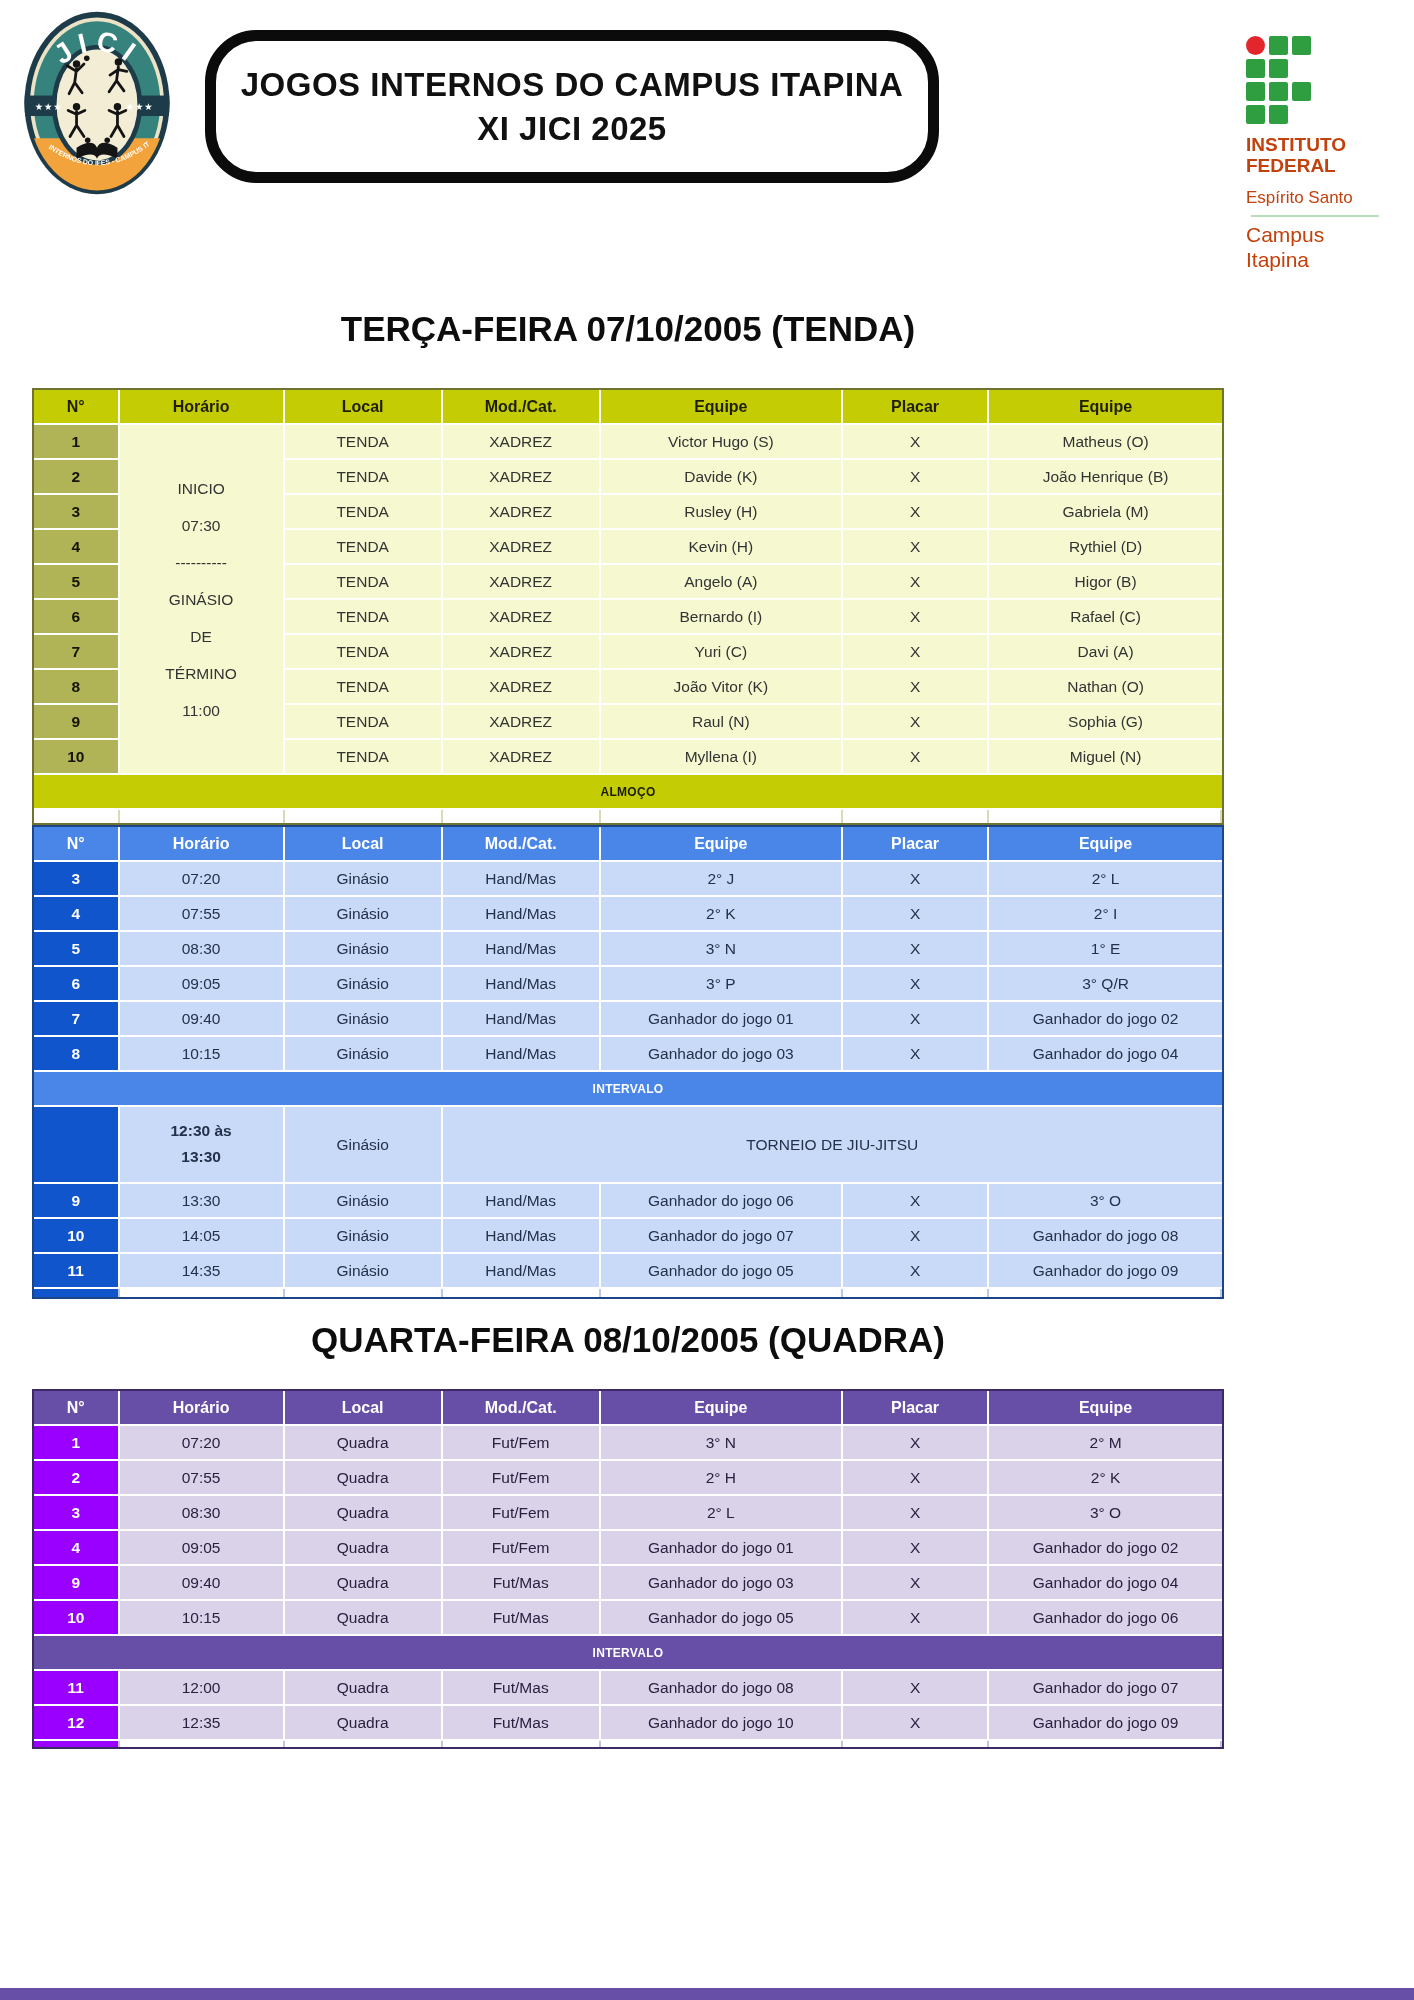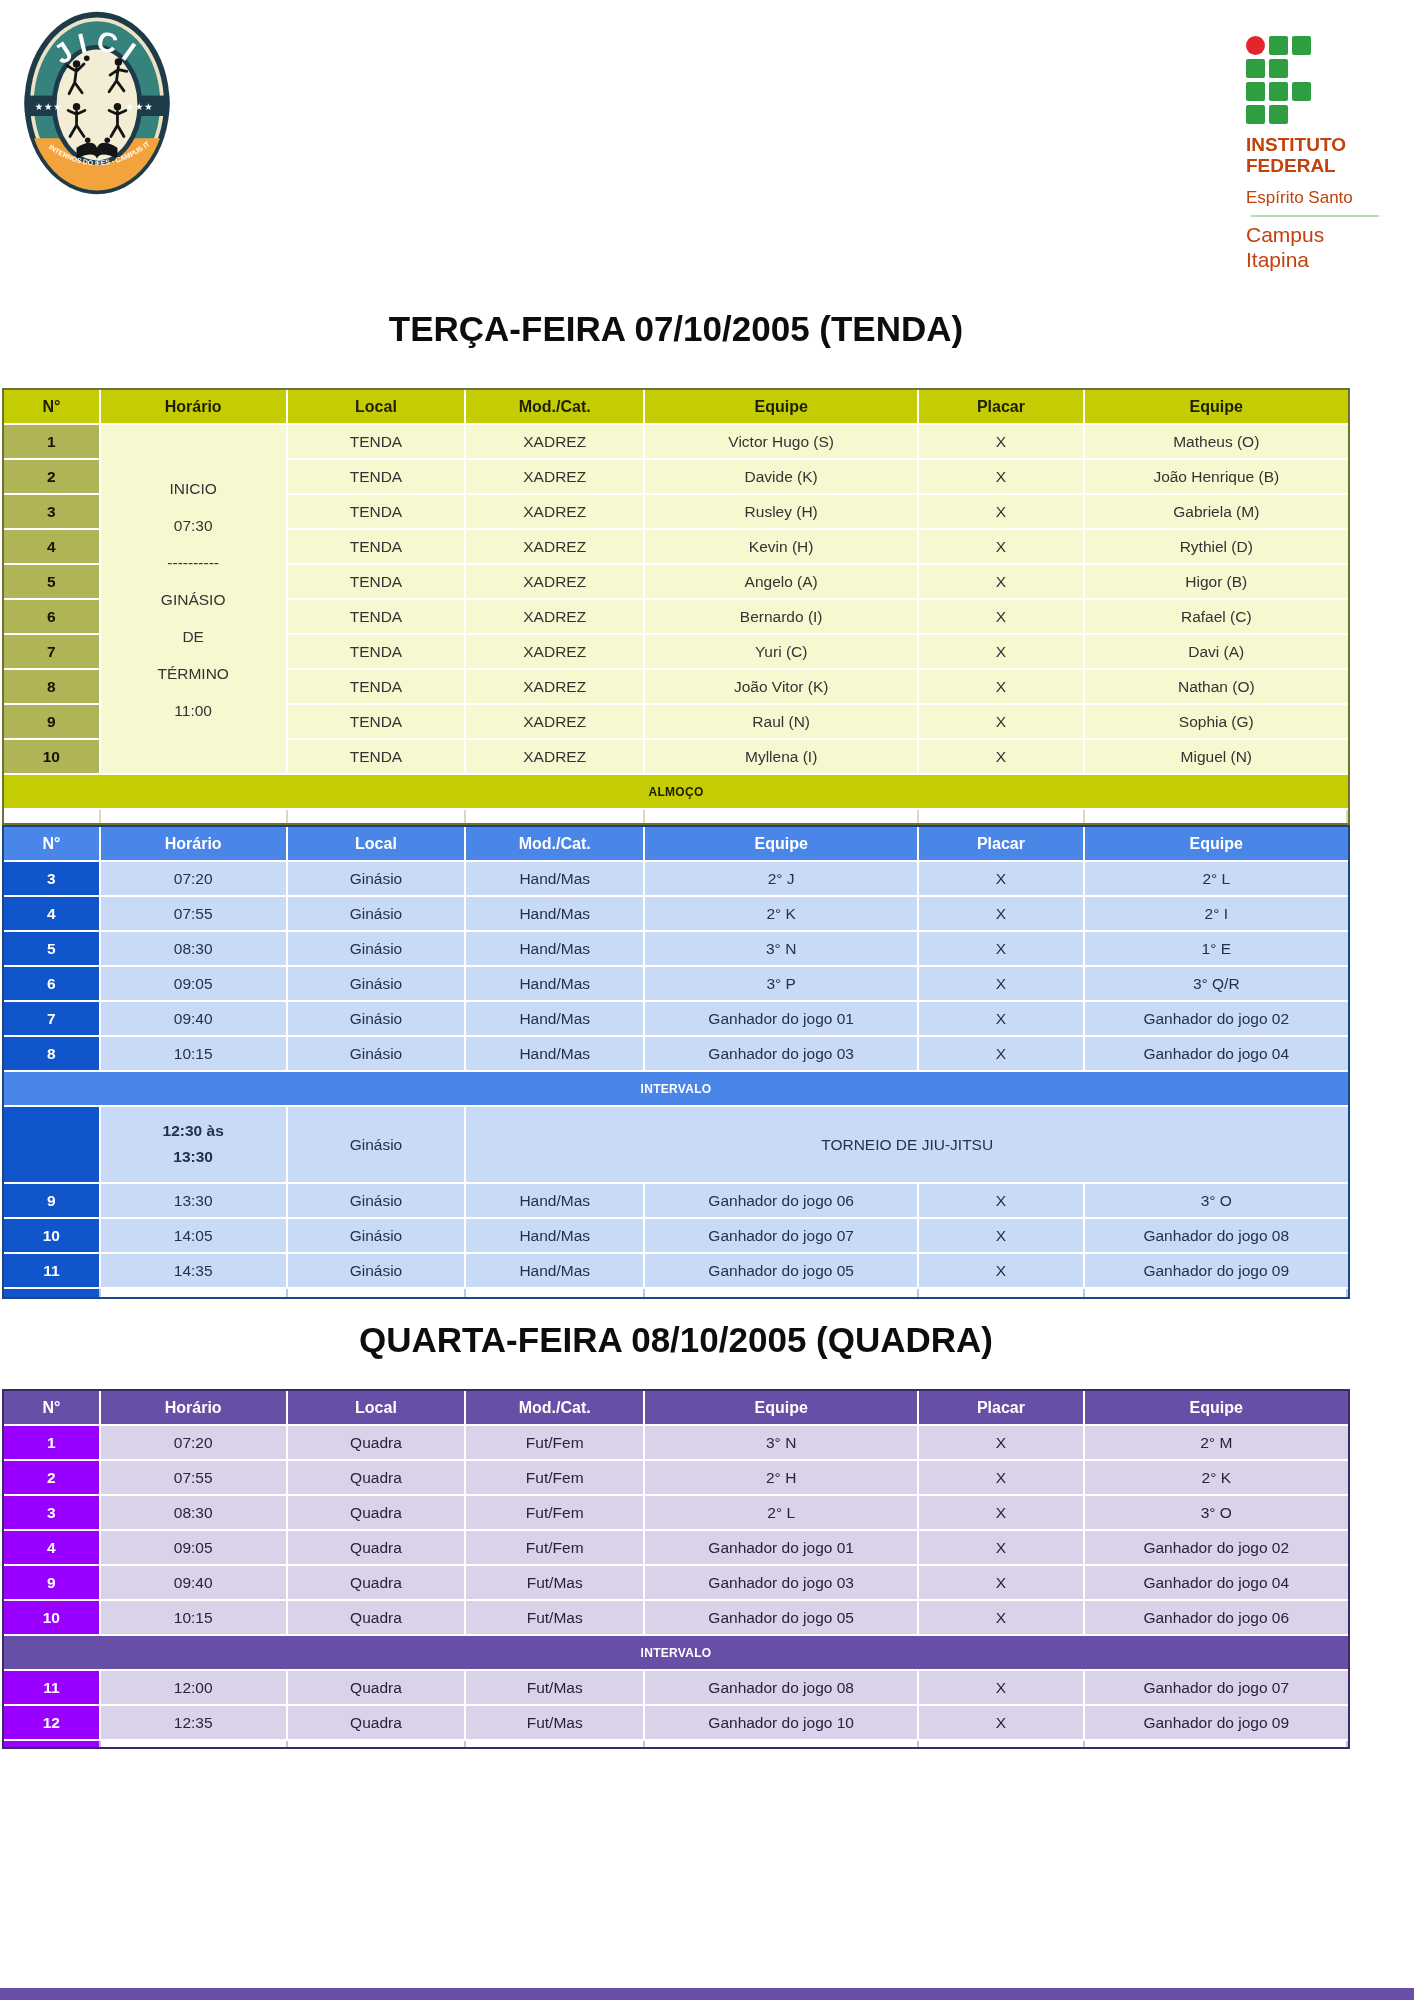--- a/index.html
+++ b/index.html
@@ -18,21 +18,21 @@
   .ifsq{display:inline-grid;grid-template-columns:repeat(3,19px);grid-auto-rows:19px;gap:4px;margin-bottom:10px;}
   .ifsq i{display:block;background:#2f9e41;border-radius:2px;}
   .ifsq i.red{background:#e3262c;border-radius:50%;}
   .ifsq i.empty{background:transparent;}
   .if-n{font-size:19px;font-weight:bold;line-height:1.12;}
   .if-r{font-size:17px;line-height:1.25;margin-top:10px;}
   .if-div{width:128px;height:2px;background:#b9dcb9;margin:7px auto 5px;}
   .if-c{font-size:21px;line-height:1.2;}
 
   
-  section{width:1348px;margin-left:2px;}
+  section{width:1192px;margin-left:32px;}
   h2{font-size:35px;line-height:42px;font-weight:bold;text-align:center;color:#0d0d0d;letter-spacing:0;}
   .s0 h2{margin:96px 0 38px;}
   .s1 h2{margin:38px 0 18px;}
   .s2 h2{margin:20px 0 28px;}
 
   table.st{width:100%;border-collapse:separate;border-spacing:0;table-layout:fixed;
     border:2px solid var(--border);background:#fff;}
   .st td{border-right:2px solid var(--grid);border-bottom:2px solid var(--grid);
     text-align:center;vertical-align:middle;padding:0 4px;height:35px;
     font-size:15.5px;white-space:nowrap;overflow:hidden;}
@@ -93,20 +93,24 @@
         <circle cx="102" cy="104" r="4" fill="#141414" stroke="none"></circle>
         <path d="M102,109 L102,124 M102,112 L93,108 M102,112 L111,108 M102,124 L95,136 M102,124 L109,136"></path>
         <circle cx="91" cy="140" r="3" fill="#141414" stroke="none"></circle>
       </g>
       <path d="M58,148 C70,140 78,142 80,148 C82,142 90,140 102,148 L102,160 C90,154 82,154 80,160 C78,154 70,154 58,160 Z" fill="#141414"></path>
       <text font-size="7.5" font-weight="bold" fill="#ffffff" font-family="Liberation Sans, sans-serif">
         <textPath href="#ribArc" startOffset="50%" text-anchor="middle">JOGOS INTERNOS DO IFES - CAMPUS ITAPINA</textPath>
       </text>
     </svg>
 
+    <div class="title-box">
+      <div class="tl">JOGOS INTERNOS DO CAMPUS ITAPINA</div>
+      <div class="tl">XI JICI 2025</div>
+    </div>
 
     <div class="ifes">
       <div class="ifsq">
         <i class="red"></i>
           <i></i>
           <i></i>
         <i></i>
           <i></i>
           <i class="empty"></i>
         <i></i>

